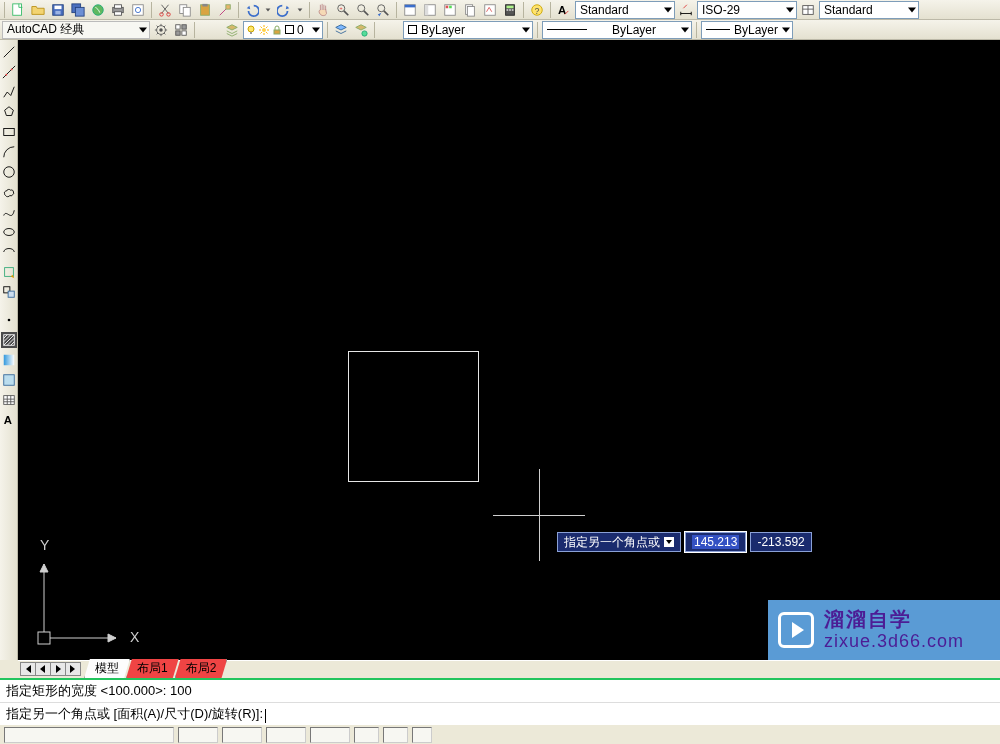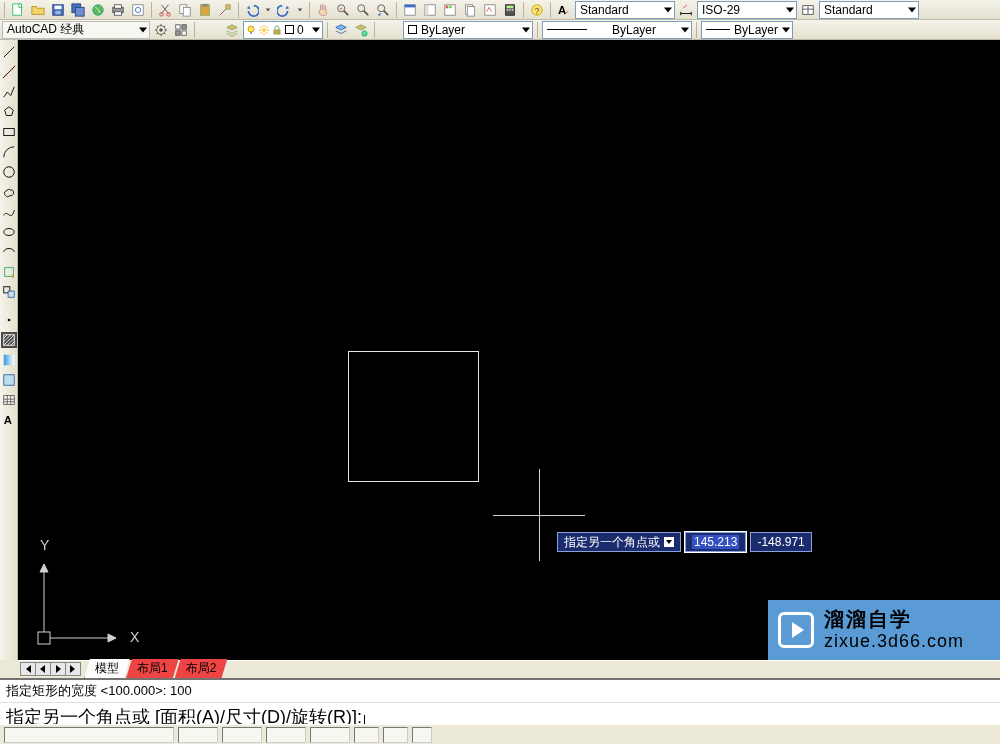--- a/index.html
+++ b/index.html
@@ -41,39 +41,39 @@
   
   .dynamic-input{position:absolute;display:flex;gap:4px;align-items:stretch;height:20px;}
   .di-label{background:#1a2b6e;color:#fff;font-size:12px;display:flex;align-items:center;padding:0 6px;border:1px solid #8aa0d6;position:relative;}
   .di-label .ddicon{width:10px;height:10px;background:#fff;margin-left:4px;display:inline-flex;align-items:center;justify-content:center;}
   .di-label .ddicon::after{content:"";border-left:3px solid transparent;border-right:3px solid transparent;border-top:4px solid #000;}
   .di-field{background:#1a2b6e;border:1px solid #8aa0d6;color:#fff;font-size:12px;display:flex;align-items:center;padding:4px 6px;}
   .di-field.active{outline:1px solid #fff;}
   .di-field.active span{background:#3351c3;color:#fff;padding:0 2px;}
 
   
-  .watermark{position:absolute;right:0;bottom:0;width:232px;height:60px;background:#5a9bd5;display:flex;align-items:center;gap:10px;padding:0 10px;color:#000000;}
+  .watermark{position:absolute;right:0;bottom:0;width:232px;height:60px;background:#5a9bd5;display:flex;align-items:center;gap:10px;padding:0 10px;color:#4c1d95;}
   .wm-logo{width:36px;height:36px;border:3px solid #fff;border-radius:6px;display:flex;align-items:center;justify-content:center;}
   .wm-logo::before{content:"";border-left:12px solid #fff;border-top:8px solid transparent;border-bottom:8px solid transparent;margin-left:3px;}
   .wm-text{display:flex;flex-direction:column;line-height:1.2;}
   .wm-text .t1{font-size:20px;font-weight:bold;letter-spacing:2px;}
   .wm-text .t2{font-size:18px;letter-spacing:1px;}
 
   
   .tabs-row{position:absolute;left:18px;top:660px;right:0;height:16px;background:#ece9d8;border-top:1px solid #fff;display:flex;align-items:center;font-size:12px;}
   .tabs-nav{display:flex;gap:0;margin-left:2px;}
   .tabs-nav .nav-btn{width:16px;height:14px;border:1px solid #888;background:#e8e8e8;display:flex;align-items:center;justify-content:center;margin-right:-1px;}
   .tabs {display:flex;margin-left:4px;}
   .tab{padding:1px 10px;border:1px solid #888;border-top:none;background:#ef4444;clip-path:polygon(6px 0,100% 0,calc(100% - 6px) 100%,0 100%);margin-right:-4px;}
   .tab.active{background:#fdfdfd;font-weight:normal;}
 
   
-  .command-area{position:absolute;left:0;top:678px;right:0;height:46px;display:flex;flex-direction:column;background:#fff;border-top:2px solid #737373;}
+  .command-area{position:absolute;left:0;top:678px;right:0;height:46px;display:flex;flex-direction:column;background:#fff;border-top:2px solid #22c55e;}
   .cmd-history{flex:0 0 20px;padding:2px 6px;font-size:13px;color:#000;background:#fff;border-bottom:1px solid #ddd;}
-  .cmd-line{flex:0 0 22px;padding:2px 6px;font-size:18px;display:flex;align-items:flex-end;}
+  .cmd-line{flex:0 0 22px;padding:2px 6px;font-size:13px;display:flex;align-items:flex-end;}
   .cmd-line .cursor{display:inline-block;width:1px;height:14px;background:#000;margin-left:2px;animation:blink 1s step-end infinite;}
   @keyframes blink{50%{opacity:0;}}
 
   
   .status-bar{position:absolute;left:0;top:724px;right:0;height:20px;background:#ece9d8;border-top:1px solid #fff;display:flex;align-items:center;gap:4px;padding:0 4px;overflow:hidden;}
   .status-item{height:16px;border:1px inset #ccc;background:#f7f7f2;min-width:40px;}
 
   .colorSwatch{width:9px;height:9px;border:1px solid #000;display:inline-block;}
 </style>
 </head>
@@ -475,21 +475,21 @@
 
   <div class="dynamic-input" style="left:539px;top:492px;">
     <div class="di-label">
       <span>指定另一个角点或</span>
       <span class="ddicon"></span>
     </div>
     <div class="di-field active">
         <span>145.213</span>
       </div>
     <div class="di-field">
-        <span>-148.971</span>
+        <span>-213.592</span>
       </div>
   </div>
 
   <div class="ucs">
     <svg width="110" height="115" viewBox="0 0 110 115">
       <g stroke="#cfcfcf" fill="none" stroke-width="1">
         <rect x="8" y="96" width="12" height="12"></rect>
         <line x1="20" y1="102" x2="86" y2="102"></line>
         <path d="M86 102l-8 -4v8z" fill="#cfcfcf"></path>
         <line x1="14" y1="96" x2="14" y2="28"></line>

